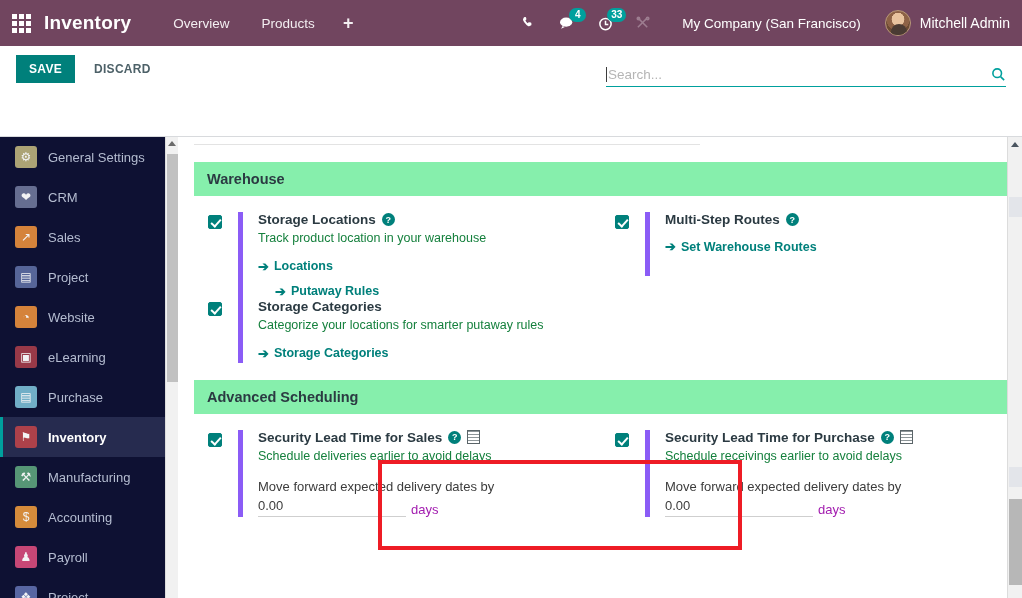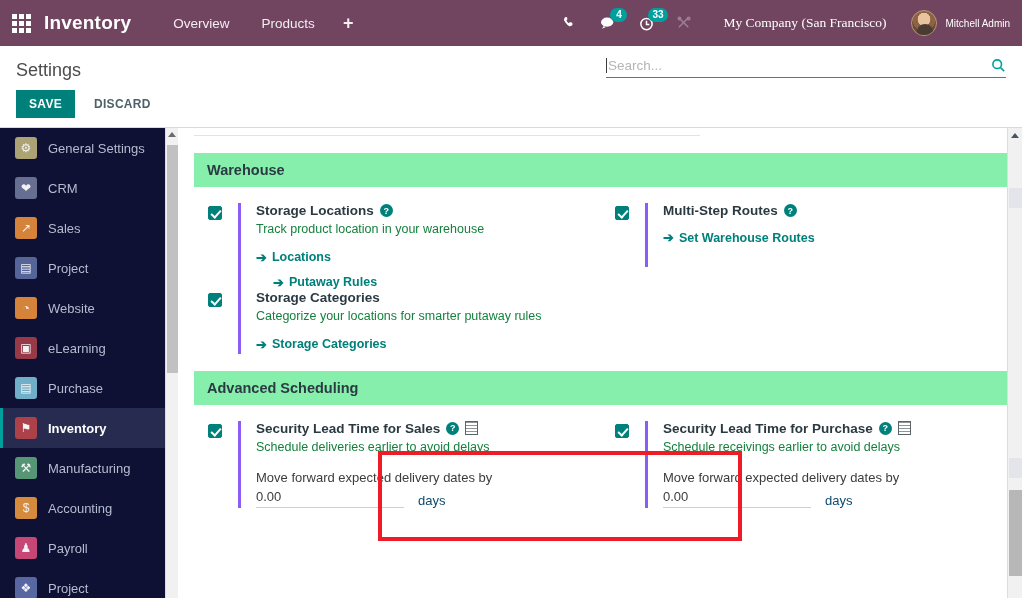--- a/index.html
+++ b/index.html
@@ -59,37 +59,37 @@
     top: 8px; left: 21px;
     background: #00a09d; color: #ffffff;
     font-size: 10px; font-weight: bold;
     border-radius: 9px;
     min-width: 17px; height: 14px;
     line-height: 14px; text-align: center;
     padding: 0 4px;
   }
   .company-name {
     font-size: 13.5px; color: #ffffff;
-    padding: 0 16px 0 20px; cursor: pointer; font-family: Liberation Serif, serif;
+    padding: 0 16px 0 20px; cursor: pointer;
   }
   .user-menu {
     display: flex; align-items: center; cursor: pointer; padding-left: 8px;
   }
   .avatar {
     width: 26px; height: 26px; border-radius: 50%;
     background: radial-gradient(circle at 50% 34%, #e8c39e 0 32%, #8d6246 33% 58%, #6c4a33 59% 100%);
     border: 1px solid #b89878;
     margin-right: 9px; overflow: hidden; position: relative;
   }
   .avatar::after {
     content:""; position:absolute; left:5px; top:13px;
     width:16px; height:16px; border-radius:50% 50% 0 0;
     background:#4a3b33;
   }
-  .user-name { font-size: 10px; color: #ffffff; }
+  .user-name { font-size: 14px; color: #ffffff; }
 
   
   .control-panel {
     height: 82px;
     background: #ffffff;
     border-bottom: 1px solid #d8dadd;
     position: relative;
     padding: 0 16px;
   }
   .page-title {
@@ -225,21 +225,21 @@
   .o-checkbox::after {
     content: "";
     position: absolute;
     left: 4px; top: 1px;
     width: 4px; height: 8px;
     border: solid #ffffff;
     border-width: 0 2px 2px 0;
     transform: rotate(42deg);
   }
   .setting-body {
-    border-left: 3px solid #8b5cf6;
+    border-left: 5px solid #8b5cf6;
     margin-left: 16px;
     padding-left: 15px;
     flex: 1;
     min-height: 64px;
   }
   .setting-title {
     font-size: 13.5px; font-weight: bold; color: #2b3a42;
     display: flex; align-items: center; gap: 6px;
   }
   .help-icon {
@@ -273,21 +273,21 @@
   }
   .field-row { display: flex; align-items: flex-end; margin-top: 2px; }
   .num-input {
     width: 148px;
     border: none; border-bottom: 1px solid #cfcfcf;
     font-size: 13px; color: #3c3c3c;
     font-family: "Liberation Sans", sans-serif;
     outline: none; padding: 2px 0 3px 0;
     background: transparent;
   }
-  .unit { font-size: 13px; color: #0c4a6e; margin-left: 14px; }
+  .unit { font-size: 13px; color: #a21caf; margin-left: 5px; }
 
   
   .highlight-box {
     position: absolute;
     left: 200px; top: 323px;
     width: 364px; height: 90px;
     border: 4px solid #ee1c25;
     pointer-events: none;
     z-index: 5;
   }
@@ -368,21 +368,20 @@
     </div>
     <div class="company-name">My Company (San Francisco)</div>
     <div class="user-menu">
       <div class="avatar"></div>
       <span class="user-name">Mitchell Admin</span>
     </div>
   </div>
 </div>
 
 <div class="control-panel">
-  <div class="page-title">Settings</div>
   <div class="btn-row">
     <button class="btn-save">SAVE</button>
     <button class="btn-discard">DISCARD</button>
   </div>
   <div class="searchbar">
     <span class="search-caret"></span>
     <input class="search-input" type="text" placeholder="Search..." style="">
     <span class="search-icon">
       <svg width="15" height="15" viewBox="0 0 16 16" fill="none" stroke="#00a09d" stroke-width="1.7" aria-hidden="true">
         <circle cx="6.6" cy="6.6" r="4.6"></circle>

